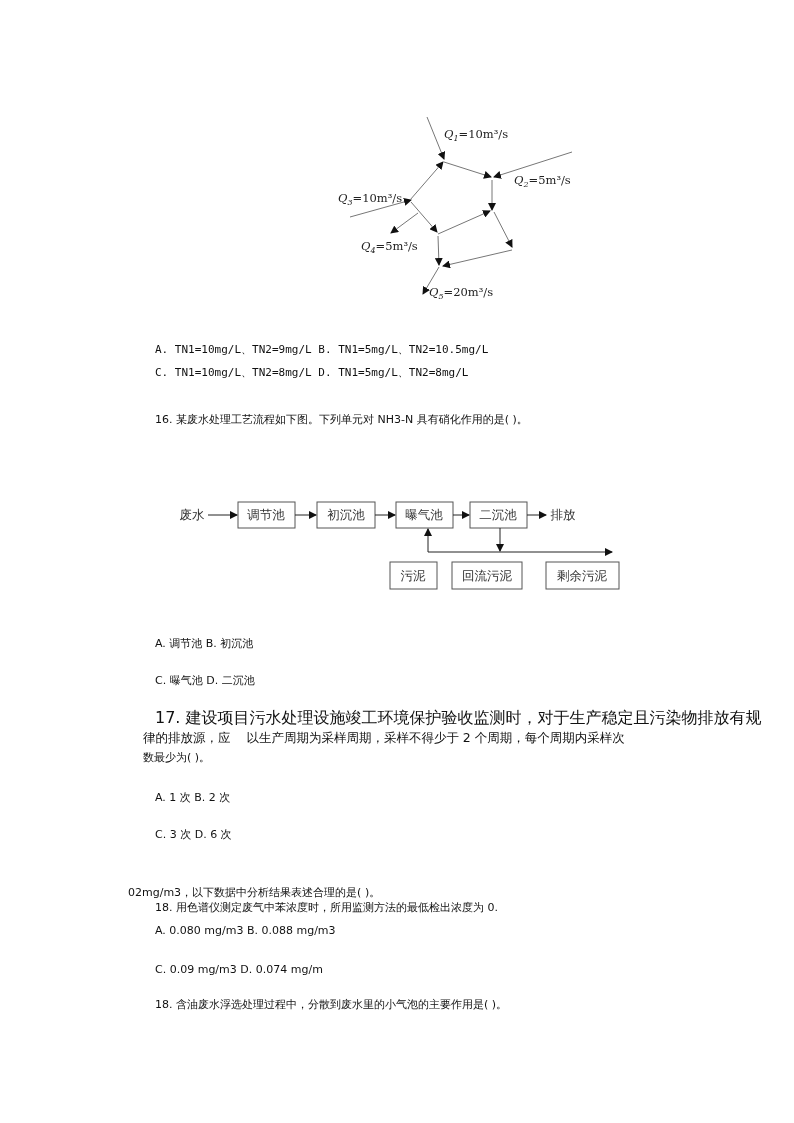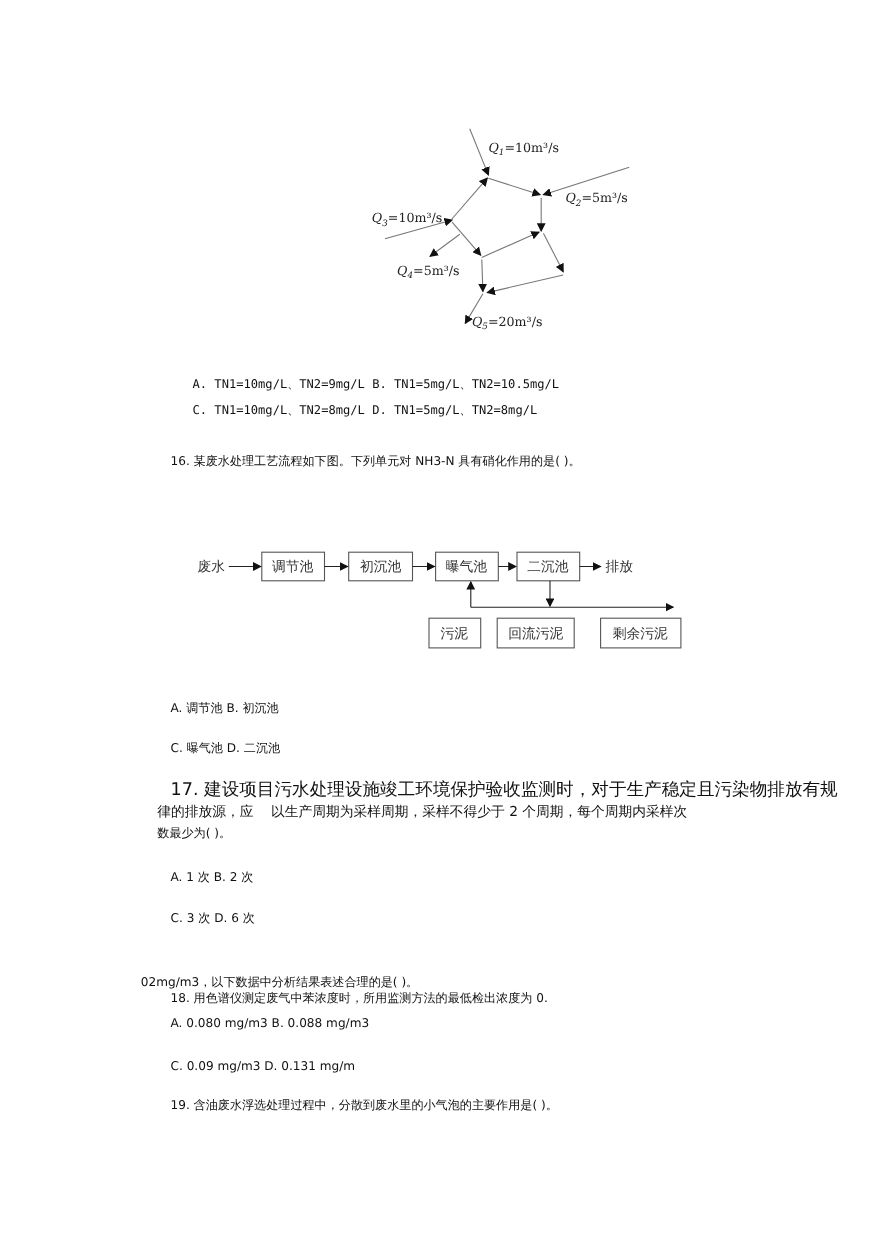--- a/index.html
+++ b/index.html
@@ -1,19 +1,19 @@
 <!DOCTYPE html>
 <html><head>
 <meta charset="utf-8">
 <style>
   html, body { margin:0; padding:0; background:#ffffff; }
   body { width:794px; height:1123px; position:relative; overflow:hidden;
          font-family: "DejaVu Sans", "Liberation Sans", sans-serif; color:#111; }
   .line { position:absolute; left:155px; font-size:11px; white-space:nowrap; line-height:16px; }
-  .mono { font-family: "DejaVu Sans Mono", "Liberation Mono", monospace; font-size:11px;margin-left:20px; }
+  .mono { font-family: "DejaVu Sans Mono", "Liberation Mono", monospace; font-size:11px; }
   svg text { font-family: "DejaVu Serif", "Liberation Serif", serif; }
   .diagram { position:absolute; }
 </style>
 </head>
 <body>
 
 <svg class="diagram" style="left:0;top:0" width="794" height="320" viewBox="0 0 794 320">
   <defs>
     <marker id="ah" markerWidth="8" markerHeight="8" refX="7" refY="4" orient="auto" markerUnits="userSpaceOnUse">
       <path d="M0,0 L8,4 L0,8 z" fill="#111"></path>
@@ -89,15 +89,15 @@
 
 <div class="line" style="top:710px; font-size:16px">17. 建设项目污水处理设施竣工环境保护验收监测时，对于生产稳定且污染物排放有规</div>
 <div class="line" style="top:730px; left:143px; font-size:12.5px; white-space:pre">律的排放源，应    以生产周期为采样周期，采样不得少于 2 个周期，每个周期内采样次</div>
 <div class="line" style="top:750px; left:143px">数最少为( )。</div>
 <div class="line" style="top:790px">A. 1 次 B. 2 次</div>
 <div class="line" style="top:827px">C. 3 次 D. 6 次</div>
 
 <div class="line" style="top:900px">18. 用色谱仪测定废气中苯浓度时，所用监测方法的最低检出浓度为 0.</div>
 <div class="line" style="top:885px; left:128px">02mg/m3，以下数据中分析结果表述合理的是( )。</div>
 <div class="line" style="top:923px">A. 0.080 mg/m3 B. 0.088 mg/m3</div>
-<div class="line" style="top:962px">C. 0.09 mg/m3 D. 0.131 mg/m</div>
+<div class="line" style="top:962px">C. 0.09 mg/m3 D. 0.074 mg/m</div>
 
-<div class="line" style="top:997px">19. 含油废水浮选处理过程中，分散到废水里的小气泡的主要作用是( )。</div>
+<div class="line" style="top:997px">18. 含油废水浮选处理过程中，分散到废水里的小气泡的主要作用是( )。</div>
 
 </body></html>

